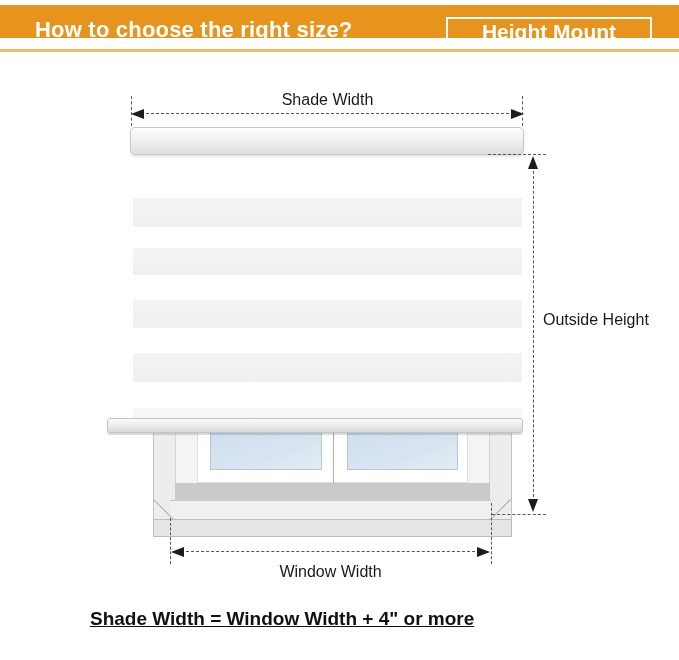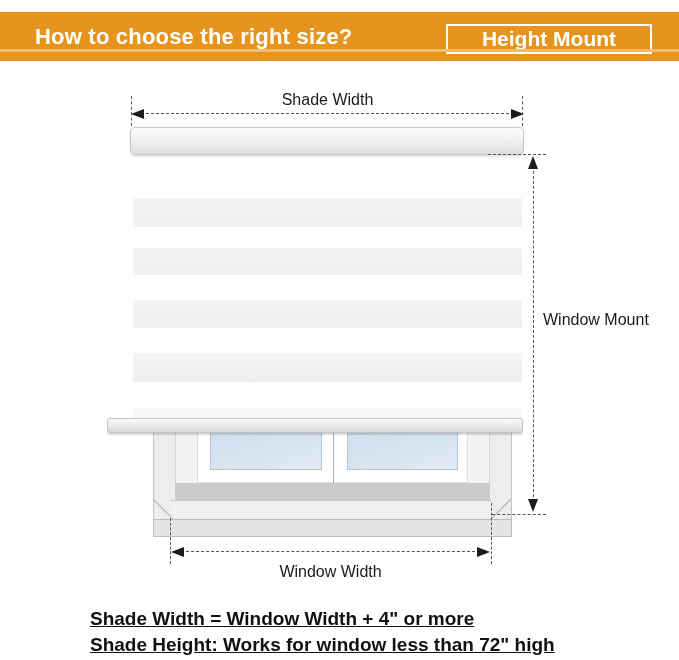--- a/index.html
+++ b/index.html
@@ -2,21 +2,21 @@
 <html><head>
 <meta charset="utf-8">
 <style>
   html,body { margin:0; padding:0; background:#ffffff; }
   .canvas {
     position:relative; width:679px; height:660px; background:#ffffff;
     font-family:"Liberation Sans", sans-serif; overflow:hidden;
   }
   
   .banner {
-    position:absolute; left:0; top:12px; width:679px; height:49px;
+    position:absolute; left:0; top:5px; width:679px; height:33px;
     background:#E7941F; display:flex; align-items:center;
   }
   .banner-strip {
     position:absolute; left:0; top:49px; width:679px; height:3px;
     background:#F2BC6B;
   }
   .banner-title {
     position:absolute; left:35px; top:0; height:49px; display:flex; align-items:center;
     color:#ffffff; font-size:22px; font-weight:bold; letter-spacing:0.2px;
   }
@@ -161,30 +161,29 @@
     <div class="dash-v" style="left:131px; top:96px; height:30px;"></div>
     <div class="dash-v" style="left:522px; top:96px; height:30px;"></div>
   </div>
 
   <div>
     <div class="dash-h" style="left:488px; top:154px; width:58px;"></div>
     <div class="dash-h" style="left:492px; top:514px; width:54px;"></div>
     <div class="dash-v" style="left:533px; top:166px; height:336px;"></div>
     <div class="ah ah-up" style="left:528px; top:156px;"></div>
     <div class="ah ah-down" style="left:528px; top:499px;"></div>
-    <div class="dim-label" style="left:543px; top:311px;">Window Mount</div>
+    <div class="dim-label" style="left:543px; top:311px;">Outside Height</div>
   </div>
 
   <div>
     <div class="dash-v" style="left:170px; top:518px; height:46px;"></div>
     <div class="dash-v" style="left:491px; top:503px; height:61px;"></div>
     <div class="dash-h" style="left:181px; top:551px; width:299px;"></div>
     <div class="ah ah-left" style="left:171px; top:547px;"></div>
     <div class="ah ah-right" style="left:477px; top:547px;"></div>
     <div class="dim-label" style="left:171px; top:563px; width:319px; text-align:center;">Window Width</div>
   </div>
 
   <div class="notes">
     <div>Shade Width = Window Width + 4" or more</div>
-    <div>Shade Height: Works for window less than 72" high</div>
   </div>
 
 </div>
 
 </body></html>

